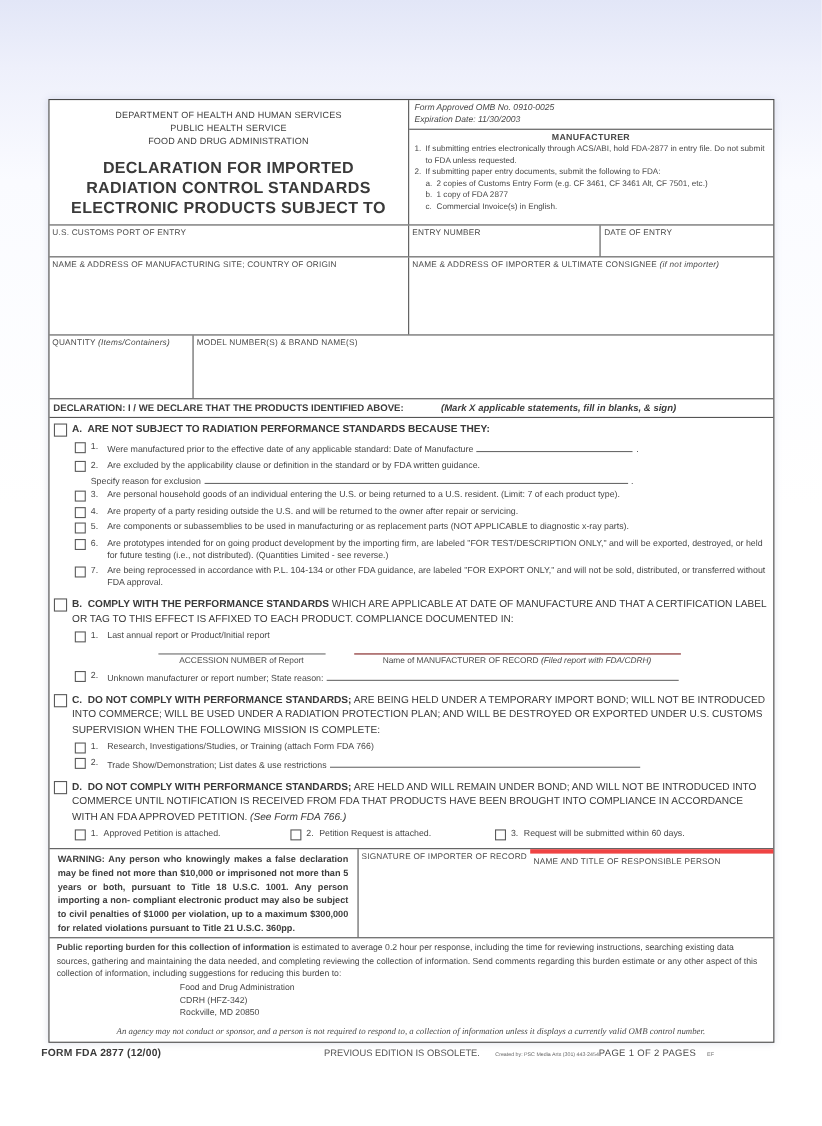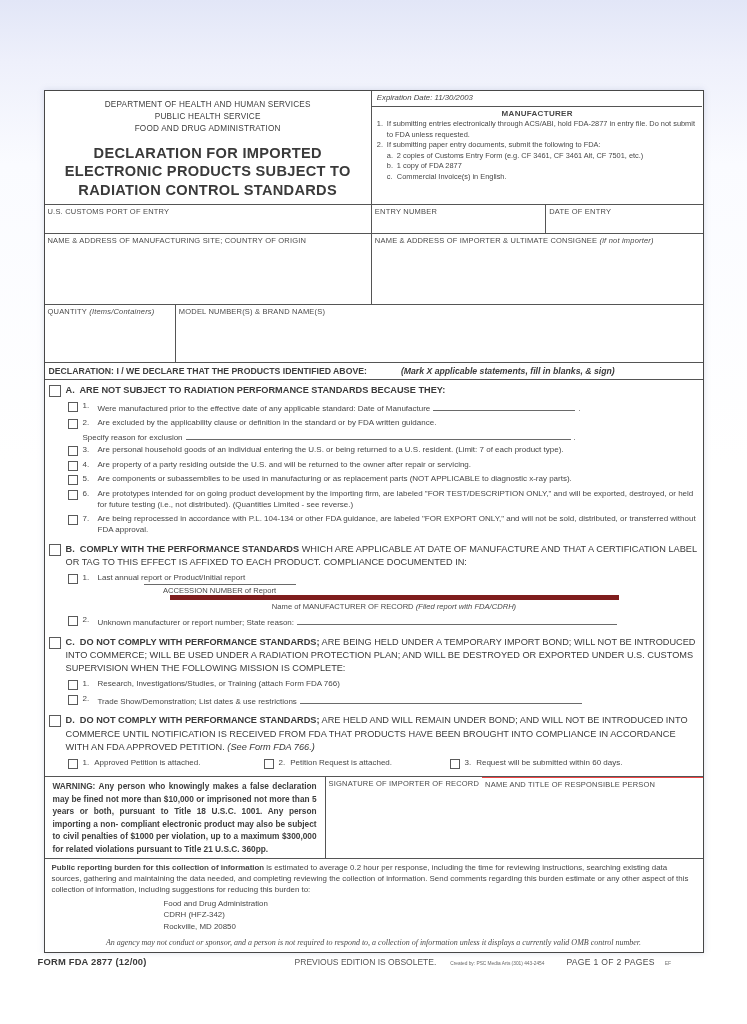--- a/index.html
+++ b/index.html
@@ -61,66 +61,67 @@
   .item .num{flex:none;width:10px;}
   .item .txt{flex:1;}
   .flexline{display:flex;align-items:baseline;flex:1;text-align:center;}
   .fill{border-bottom:1px solid #6a6a6a;height:9px;flex:1;margin:0 3px;}
   .fill.cap140{max-width:142px;flex:1;}
   .fill.cap385{max-width:385px;}
   .fill.cap320{max-width:320px;}
   .fill.cap280{max-width:282px;}
   .sp{margin-top:1px;padding-left:34px;display:flex;align-items:baseline;font-size:8px;color:#474747;}
   
-  .acc-row{display:flex;padding-left:95px;margin-bottom:4px;font-size:7.6px;color:#4a4a4a;flex-direction:column;}
+  .acc-row{display:flex;padding-left:95px;margin-top:10px;margin-bottom:4px;font-size:7.6px;color:#4a4a4a;}
   .acc-col1{width:152px;text-align:center;border-top:1px solid #6a6a6a;padding-top:1.5px;}
-  .acc-col2{flex:1;margin-left:26px;margin-right:80px;text-align:center;border-top:5px solid #7f1d1d;padding-top:1.5px;}
+  .acc-col2{flex:1;margin-left:26px;margin-right:80px;text-align:center;border-top:1px solid #7f1d1d;padding-top:1.5px;}
   .acc-col2 .iti{font-style:italic;}
   
   .d-items{display:flex;padding-left:19px;margin-top:4px;font-size:8px;color:#474747;}
   .d-it{display:flex;gap:5px;align-items:flex-start;}
   .d-it.w1{width:196px;}
   .d-it.w2{width:186px;}
   
   .warn-row{display:flex;border-top:1px solid #555;border-bottom:1px solid #555;}
   .warn-cell{width:41.2%;padding:3px 8px;font-size:8.3px;font-weight:bold;line-height:1.5;text-align:justify;color:#3e3e3e;}
   .sig-col{width:58.8%;border-left:1px solid #555;display:flex;justify-content:flex-end;}
   .sig-cell{height:39px;}
-  .name-cell{flex:1;border-top:1px solid #ef4444;}
+  .name-cell{flex:1;border-top:4px solid #ef4444;}
   
   .burden{padding:3px 7px 2px;font-size:7.9px;line-height:1.42;color:#474747;}
   .burden .b{font-weight:bold;}
   .addr{margin:2px 0 2px 112px;line-height:1.45;}
   .omb-notice{font-family:"Liberation Serif", serif;font-style:italic;font-size:8px;text-align:center;color:#4a4a4a;padding:2px 4px 5px;}
   
   .footer{width:672px;margin:3px auto 0;display:flex;align-items:baseline;}
   .f-form{font-size:9.4px;font-weight:bold;color:#3a3a3a;letter-spacing:.2px;}
   .f-obs{font-size:8.5px;color:#555;margin-left:148px;}
   .f-created{font-size:4.8px;color:#666;margin-left:14px;}
-  .f-page{font-size:8.6px;color:#4a4a4a;margin-left:22px;letter-spacing:.3px;text-align:center;}
+  .f-page{font-size:8.6px;color:#4a4a4a;letter-spacing:.3px;text-align:center;}
   .f-ef{font-size:5px;color:#777;margin-left:10px;}
 </style>
 </head>
 <body>
 
 <div class="sheet">
 
   <div class="row">
     <div class="cell hdr-left">
       <div class="agency b">DEPARTMENT OF HEALTH AND HUMAN SERVICES</div>
       <div class="agency">PUBLIC HEALTH SERVICE</div>
       <div class="agency">FOOD AND DRUG ADMINISTRATION</div>
       <div class="ftitle">
         <div>DECLARATION FOR IMPORTED</div>
+        <div>RADIATION CONTROL STANDARDS</div>
         <div>ELECTRONIC PRODUCTS SUBJECT TO</div>
-        <div>RADIATION CONTROL STANDARDS</div>
       </div>
     </div>
     <div class="cell hdr-right">
       <div class="omb">
+        <div>Form Approved OMB No. 0910-0025</div>
         <div>Expiration Date: 11/30/2003</div>
       </div>
       <div class="instr">
         <div class="instr-title">MANUFACTURER</div>
         <div class="iline">
           <span class="n">1.</span>
           <span class="t">If submitting entries electronically through ACS/ABI, hold FDA-2877 in entry file. Do not submit to FDA unless requested.</span>
         </div>
         <div class="iline">
           <span class="n">2.</span>

